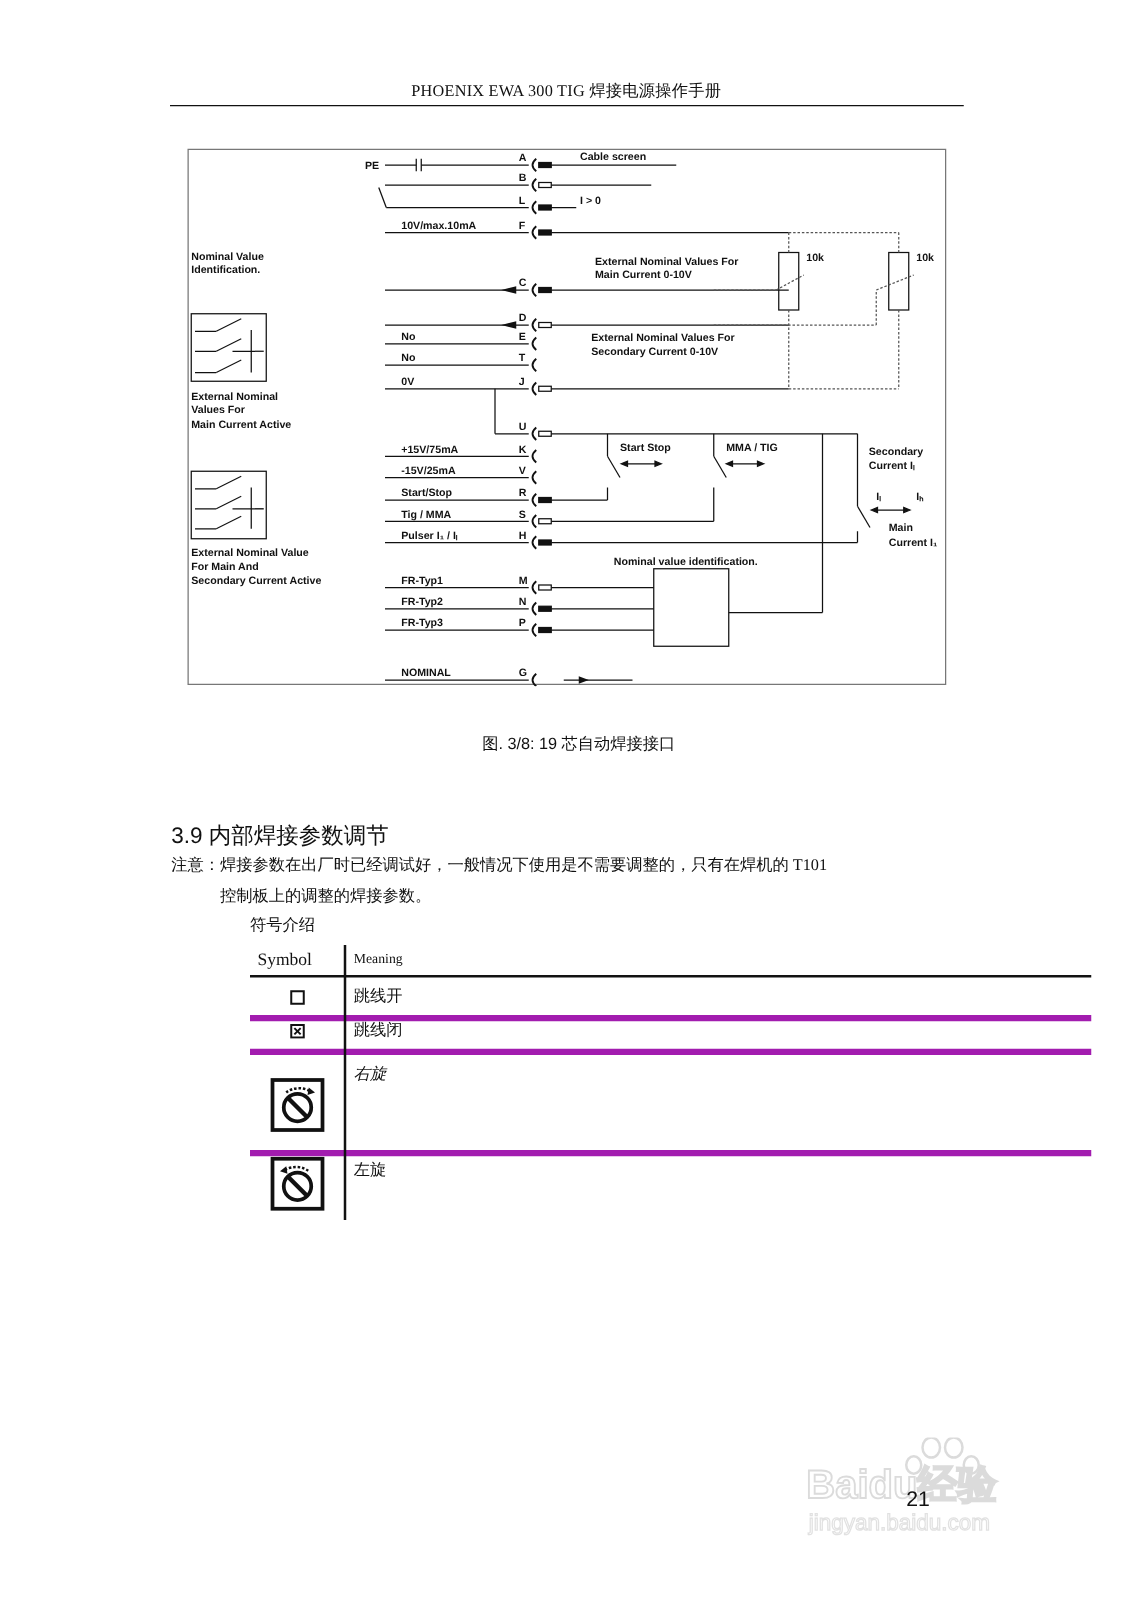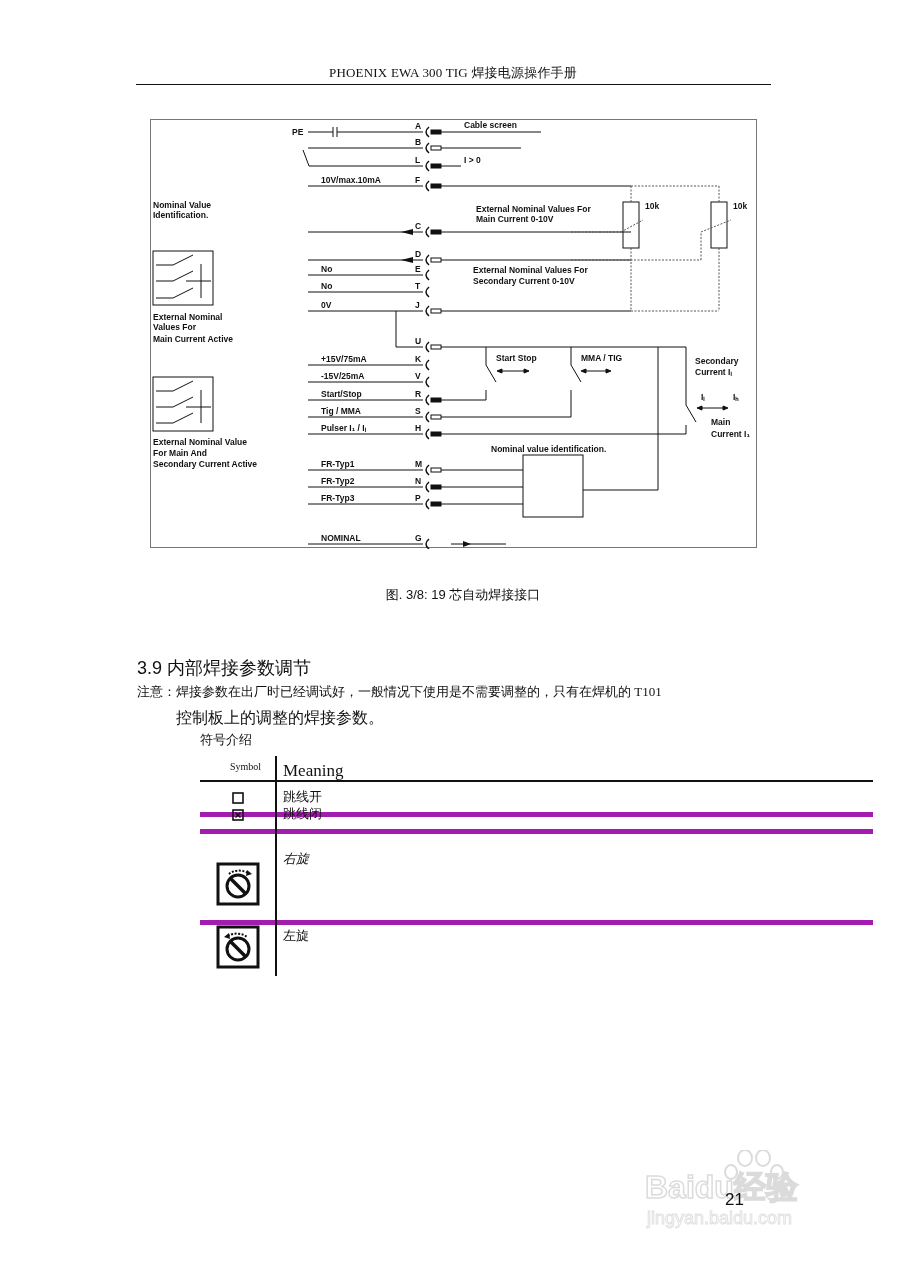--- a/index.html
+++ b/index.html
@@ -5,26 +5,26 @@
   html, body { margin:0; padding:0; background:#ffffff; }
   body { width:906px; height:1280px; position:relative; overflow:hidden; font-family:"DejaVu Serif", serif; color:#111; }
   .header-title { position:absolute; top:64px; left:0; width:906px; text-align:center; font-family:"Liberation Serif", serif; font-size:13px; letter-spacing:0.2px; }
   .header-rule { position:absolute; top:84px; left:136px; width:635px; height:1px; background:#111; }
   .diagram { position:absolute; left:150px; top:119px; width:607px; height:429px; border:1px solid #777; box-sizing:border-box; }
   .diagram svg { position:absolute; left:0; top:0; }
   .dtxt { font-family:"Liberation Sans", sans-serif; font-weight:bold; font-size:8.5px; fill:#111; }
   .caption { position:absolute; top:586px; left:10px; width:906px; text-align:center; font-family:"Liberation Sans", sans-serif; font-size:13px; }
   .section-title { position:absolute; top:656px; left:137px; font-family:"Liberation Sans", sans-serif; font-size:18px; }
   .note-line1 { position:absolute; top:683px; left:137px; font-size:13px; font-family:"Liberation Serif", serif;text-align:right; }
-  .note-line2 { position:absolute; top:708px; left:176px; font-size:16px; font-family:"Liberation Serif", serif; }
+  .note-line2 { position:absolute; top:708px; left:176px; font-size:13px; font-family:"Liberation Serif", serif; }
   .symbol-intro { position:absolute; top:731px; left:200px; font-size:13px; font-family:"Liberation Serif", serif;text-align:center; }
   .sym-table { position:absolute; left:200px; top:756px; width:673px; }
   .sym-header { position:absolute; top:0; left:0; width:673px; height:24px; border-bottom:2px solid #111; }
-  .col-head-symbol { position:absolute; left:6px; top:5px; font-family:"Liberation Serif", serif; font-size:10px;margin-left:24px; }
-  .col-head-meaning { position:absolute; left:83px; top:5px; font-family:"Liberation Serif", serif; font-size:17px; }
+  .col-head-symbol { position:absolute; left:6px; top:5px; font-family:"Liberation Serif", serif; font-size:14px; }
+  .col-head-meaning { position:absolute; left:83px; top:5px; font-family:"Liberation Serif", serif; font-size:11px; }
   .vline { position:absolute; left:75px; top:0; width:2px; height:220px; background:#111; }
   .row { position:absolute; left:0; width:673px; border-bottom:5px solid #a21caf; }
   .row .sym { position:absolute; left:0; width:75px; display:flex; justify-content:center; }
   .row .meaning { position:absolute; left:83px; top:6px; font-size:13px; font-family:"Liberation Serif", serif; }
   .page-num { position:absolute; top:1190px; left:725px; font-family:Liberation Sans, sans-serif; font-size:17px; }
   .watermark { position:absolute; left:645px; top:1150px; opacity:0.35; }
 </style>
 </head>
 <body>
 
@@ -257,21 +257,21 @@
     <span class="col-head-meaning">Meaning</span>
   </div>
   <div class="row" style="top:26px;height:30px;">
     <div class="sym" style="top:10px;">
       <svg width="12" height="12">
           <rect x="1" y="1" width="10" height="10" fill="none" stroke="#111" stroke-width="1.6"></rect>
         </svg>
     </div>
     <span class="meaning">跳线开</span>
   </div>
-  <div class="row" style="top:43px;height:30px;">
+  <div class="row" style="top:53px;height:30px;">
     <div class="sym" style="top:10px;">
       <svg width="12" height="12">
           <rect x="1" y="1" width="10" height="10" fill="none" stroke="#111" stroke-width="1.6"></rect>
           <line x1="3.5" y1="3.5" x2="8.5" y2="8.5" stroke="#111" stroke-width="1.5"></line>
           <line x1="8.5" y1="3.5" x2="3.5" y2="8.5" stroke="#111" stroke-width="1.5"></line>
         </svg>
     </div>
     <span class="meaning">跳线闭</span>
   </div>
   <div class="row" style="top:88px;height:76px;font-style:italic;">

